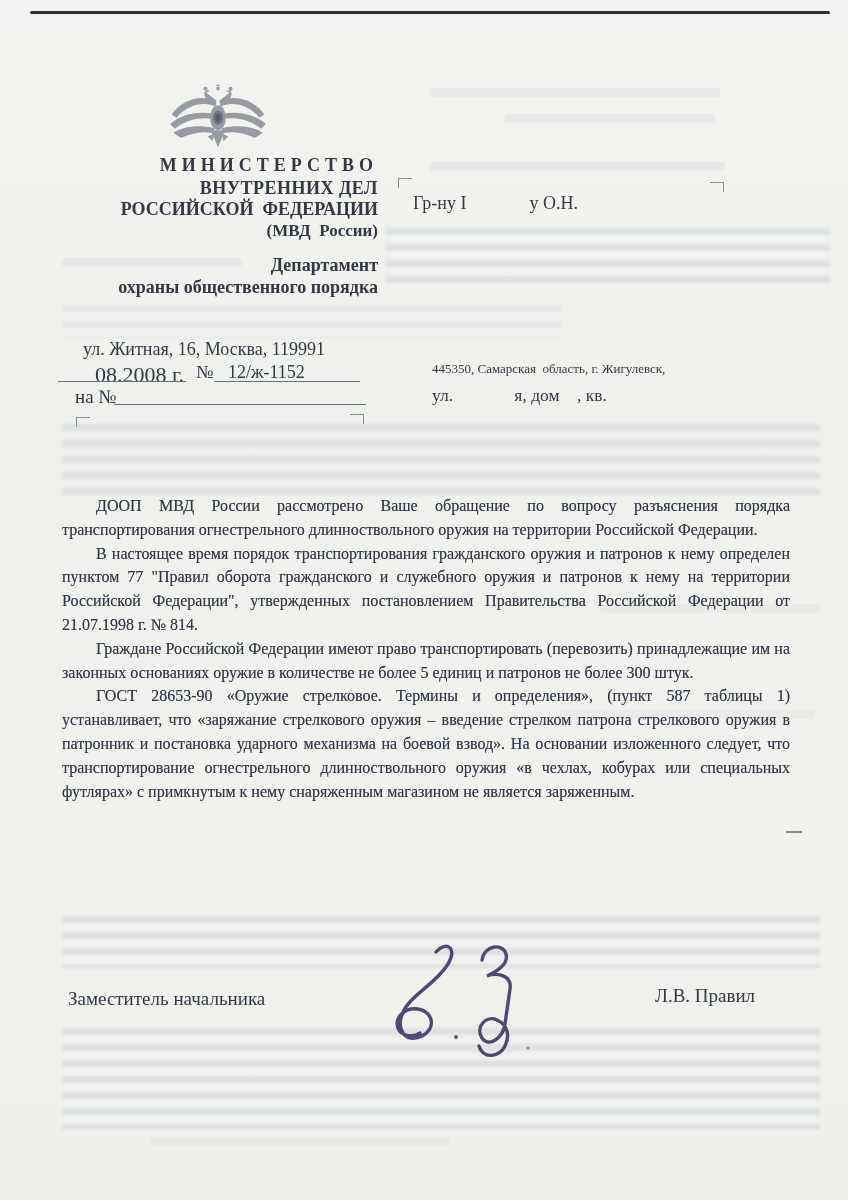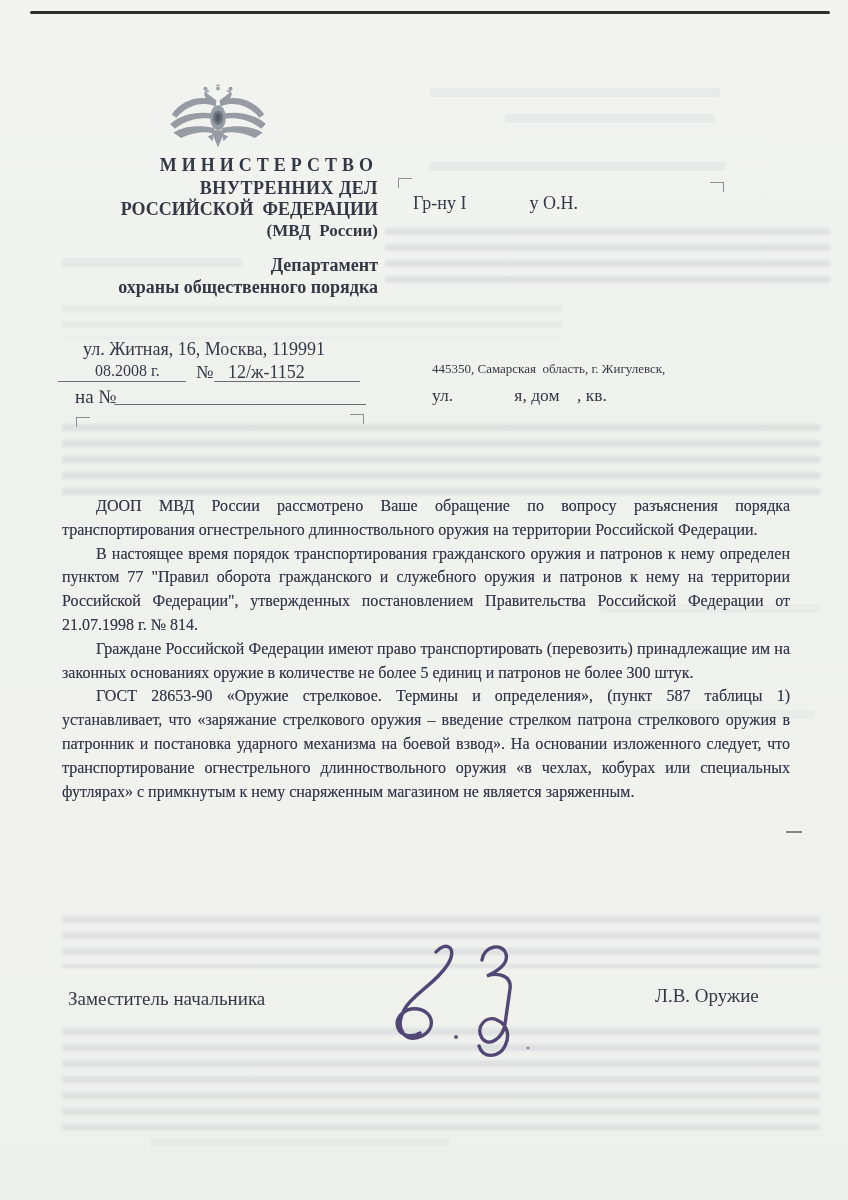--- a/index.html
+++ b/index.html
@@ -23,21 +23,21 @@
   .faint{opacity:.55;}
   
   .lh{left:58px;width:320px;text-align:right;font-weight:bold;white-space:pre;color:#323845;}
   .m1{top:155px;font-size:18px;letter-spacing:5px;}
   .m2{top:178px;font-size:18px;letter-spacing:.5px;}
   .m3{top:199px;font-size:18px;}
   .m4{top:221px;font-size:17px;}
   .d1{top:255px;font-size:18px;}
   .d2{top:277px;font-size:18px;}
   .addr-left{left:83px;top:339px;font-size:18px;}
-  .date-val{left:95px;top:362px;font-size:16px;text-align:right;}
+  .date-val{left:95px;top:362px;font-size:22px;text-align:right;}
   .num-sign{left:196px;top:362px;font-size:18px;}
   .doc-num{left:228px;top:362px;font-size:18px;}
   .na-no{left:75px;top:386px;font-size:19px;}
   .uline{height:0;border-bottom:1px solid #6a7079;}
   .u1{left:58px;top:381px;width:128px;}
   .u2{left:214px;top:381px;width:146px;}
   .u3{left:114px;top:404px;width:252px;}
   
   .corner{width:13px;height:9px;}
   .tl{border-top:1px solid #8b8e95;border-left:1px solid #8b8e95;}
@@ -140,15 +140,15 @@
 
   <div class="abs sig-title">Заместитель начальника</div>
   <svg class="abs sig-svg" width="185" height="152" viewBox="0 0 185 152">
     <g fill="none" stroke="#45396b" stroke-width="3.4" stroke-linecap="round" opacity=".92">
       <path d="M54 16 C64 4 76 12 66 28 C54 48 30 58 22 74 C12 94 24 108 40 100 C54 93 52 76 36 73 C24 71 12 81 16 92 C19 100 30 102 38 97"></path>
       <path d="M100 24 C102 10 120 6 124 18 C127 28 114 36 105 40 C117 36 130 40 128 53 L123 88 C121 102 107 112 100 102 C93 91 104 79 115 84 C126 89 128 100 123 110 C117 122 101 123 97 110"></path>
     </g>
     <circle cx="74" cy="101" r="2" fill="#45396b" opacity=".85"></circle>
     <circle cx="146" cy="112" r="1.6" fill="#45396b" opacity=".5"></circle>
   </svg>
-  <div class="abs sig-name">Л.В. Оружие</div>
+  <div class="abs sig-name">Л.В. Правил</div>
 
 </div>
 
 </body></html>

